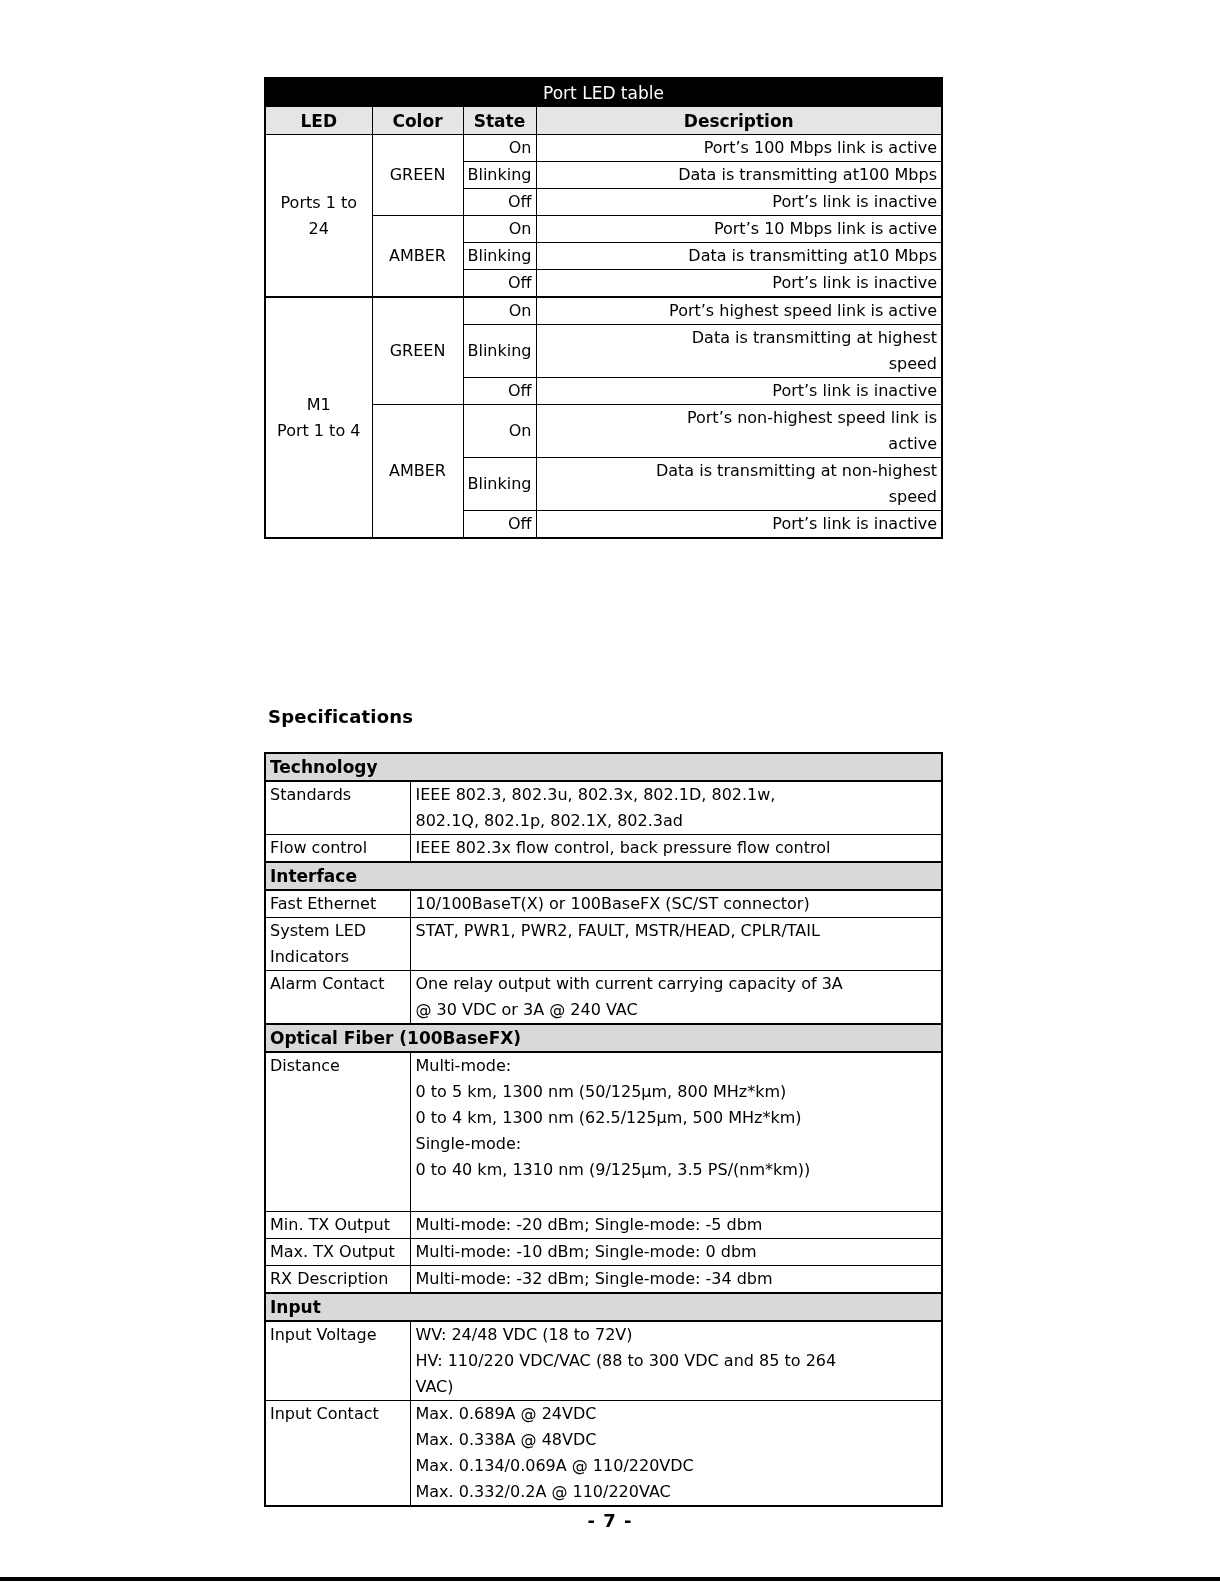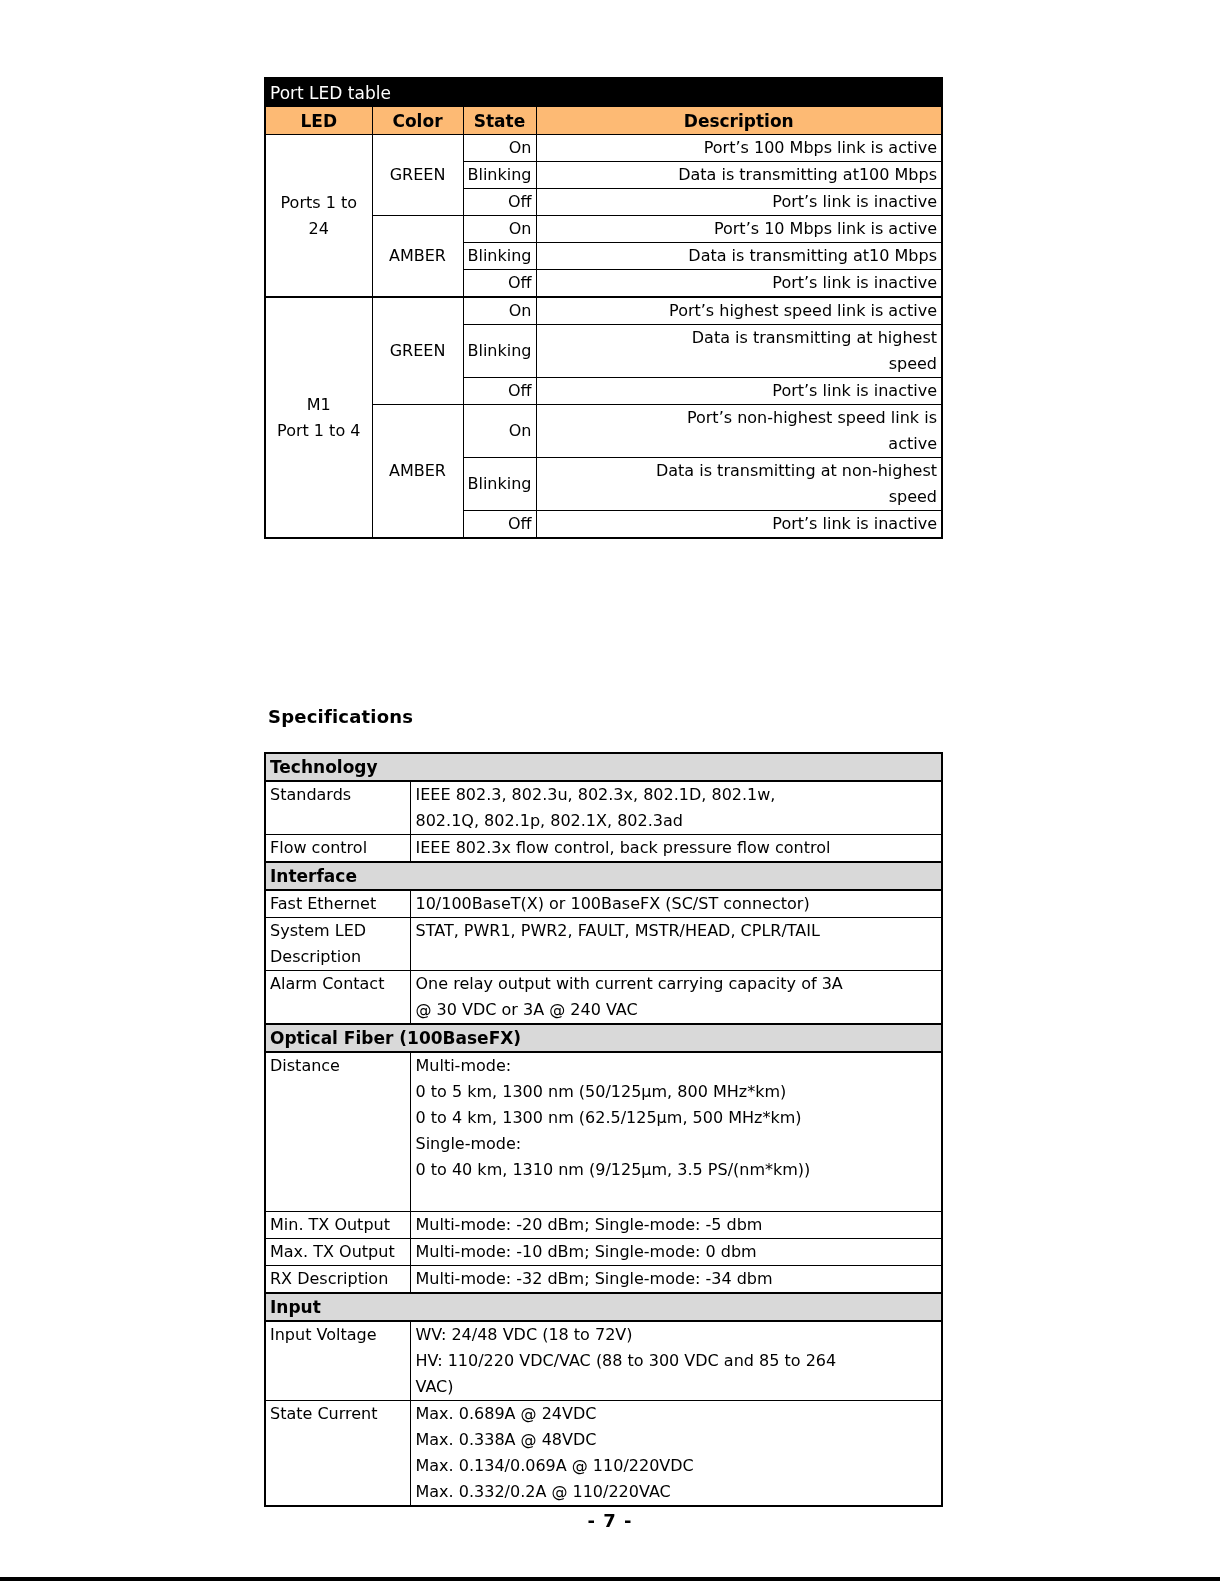--- a/index.html
+++ b/index.html
@@ -8,25 +8,25 @@
     font-family:"DejaVu Sans","Liberation Sans",sans-serif;color:#000;
     overflow:hidden;
   }
   table{border-collapse:collapse;table-layout:fixed;background:#fff;}
   td{line-height:26px;font-size:16px;padding:0 4px;overflow:hidden;}
 
   
   .port-table{position:absolute;left:264px;top:77px;width:677px;border:2px solid #000;}
   .port-table td{border:1.5px solid #000;vertical-align:middle;white-space:pre-line;}
   .port-table .caption{
-    background:#000;color:#fff;font-size:17px;
+    background:#000;color:#fff;text-align:center;font-size:17px;
     border-color:#000;height:27px;
   }
   .port-table .head td{
-    background:#fdba74;font-weight:bold;text-align:center;font-size:17px;height:27px;
+    background:#e5e5e5;font-weight:bold;text-align:center;font-size:17px;height:27px;
   }
   .cell-led{text-align:center;}
   .cell-color{text-align:center;}
   .cell-state{text-align:right;}
   .cell-desc{text-align:right;padding-left:5px;}
   .group-divider td{border-top:2.5px solid #000;}
 
   
   .spec-heading{
     position:absolute;left:268px;top:706px;font-size:18px;font-weight:bold;
@@ -158,21 +158,21 @@
 
   <tr class="sec">
     <td colspan="2">Interface</td>
   </tr>
   <tr>
     <td class="spec-lbl">Fast Ethernet</td>
     <td class="spec-val">10/100BaseT(X) or 100BaseFX (SC/ST connector)</td>
   </tr>
   <tr>
     <td class="spec-lbl">System LED
-Description</td>
+Indicators</td>
     <td class="spec-val">STAT, PWR1, PWR2, FAULT, MSTR/HEAD, CPLR/TAIL</td>
   </tr>
   <tr>
     <td class="spec-lbl">Alarm Contact</td>
     <td class="spec-val">One relay output with current carrying capacity of 3A
 @ 30 VDC or 3A @ 240 VAC</td>
   </tr>
 
   <tr class="sec">
     <td colspan="2">Optical Fiber (100BaseFX)</td>
@@ -201,21 +201,21 @@
   <tr class="sec">
     <td colspan="2">Input</td>
   </tr>
   <tr>
     <td class="spec-lbl">Input Voltage</td>
     <td class="spec-val">WV: 24/48 VDC (18 to 72V)
 HV: 110/220 VDC/VAC (88 to 300 VDC and 85 to 264
 VAC)</td>
   </tr>
   <tr>
-    <td class="spec-lbl">State Current</td>
+    <td class="spec-lbl">Input Contact</td>
     <td class="spec-val">Max. 0.689A @ 24VDC
 Max. 0.338A @ 48VDC
 Max. 0.134/0.069A @ 110/220VDC
 Max. 0.332/0.2A @ 110/220VAC</td>
   </tr>
 </tbody>
   </table>
 
 <div class="page-footer">- 7 -</div>
 <div class="bottom-edge"></div>

